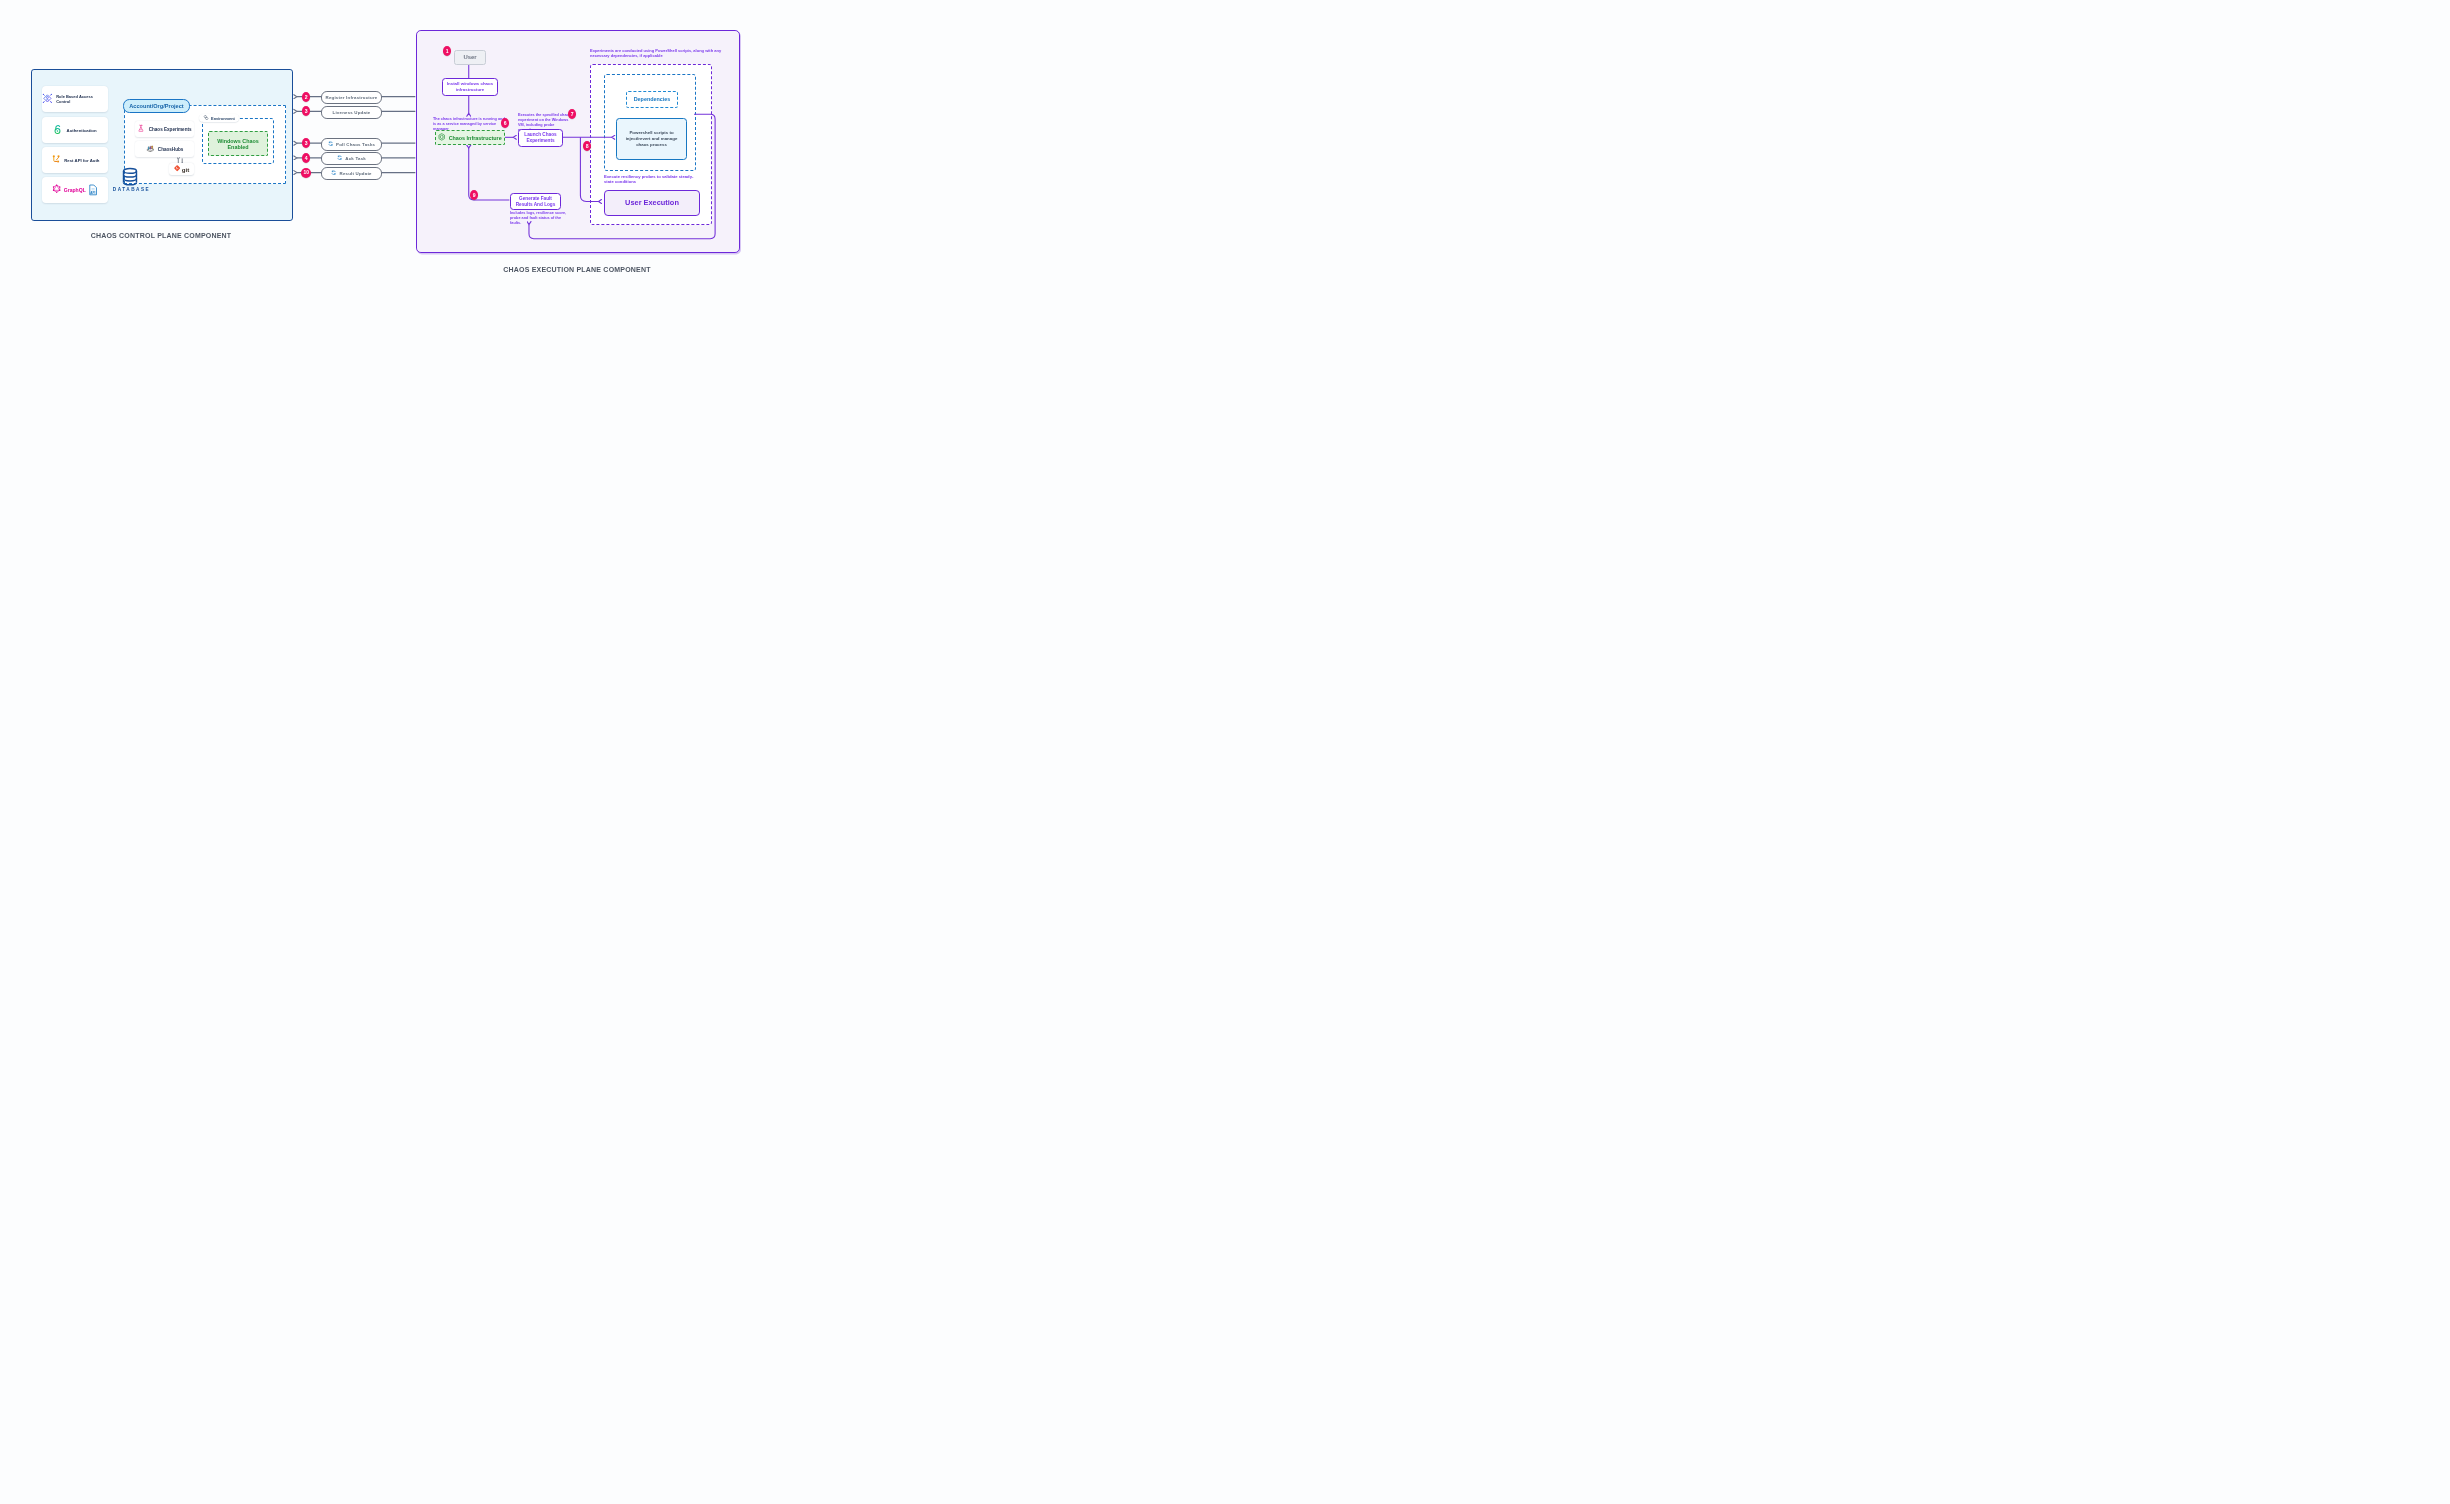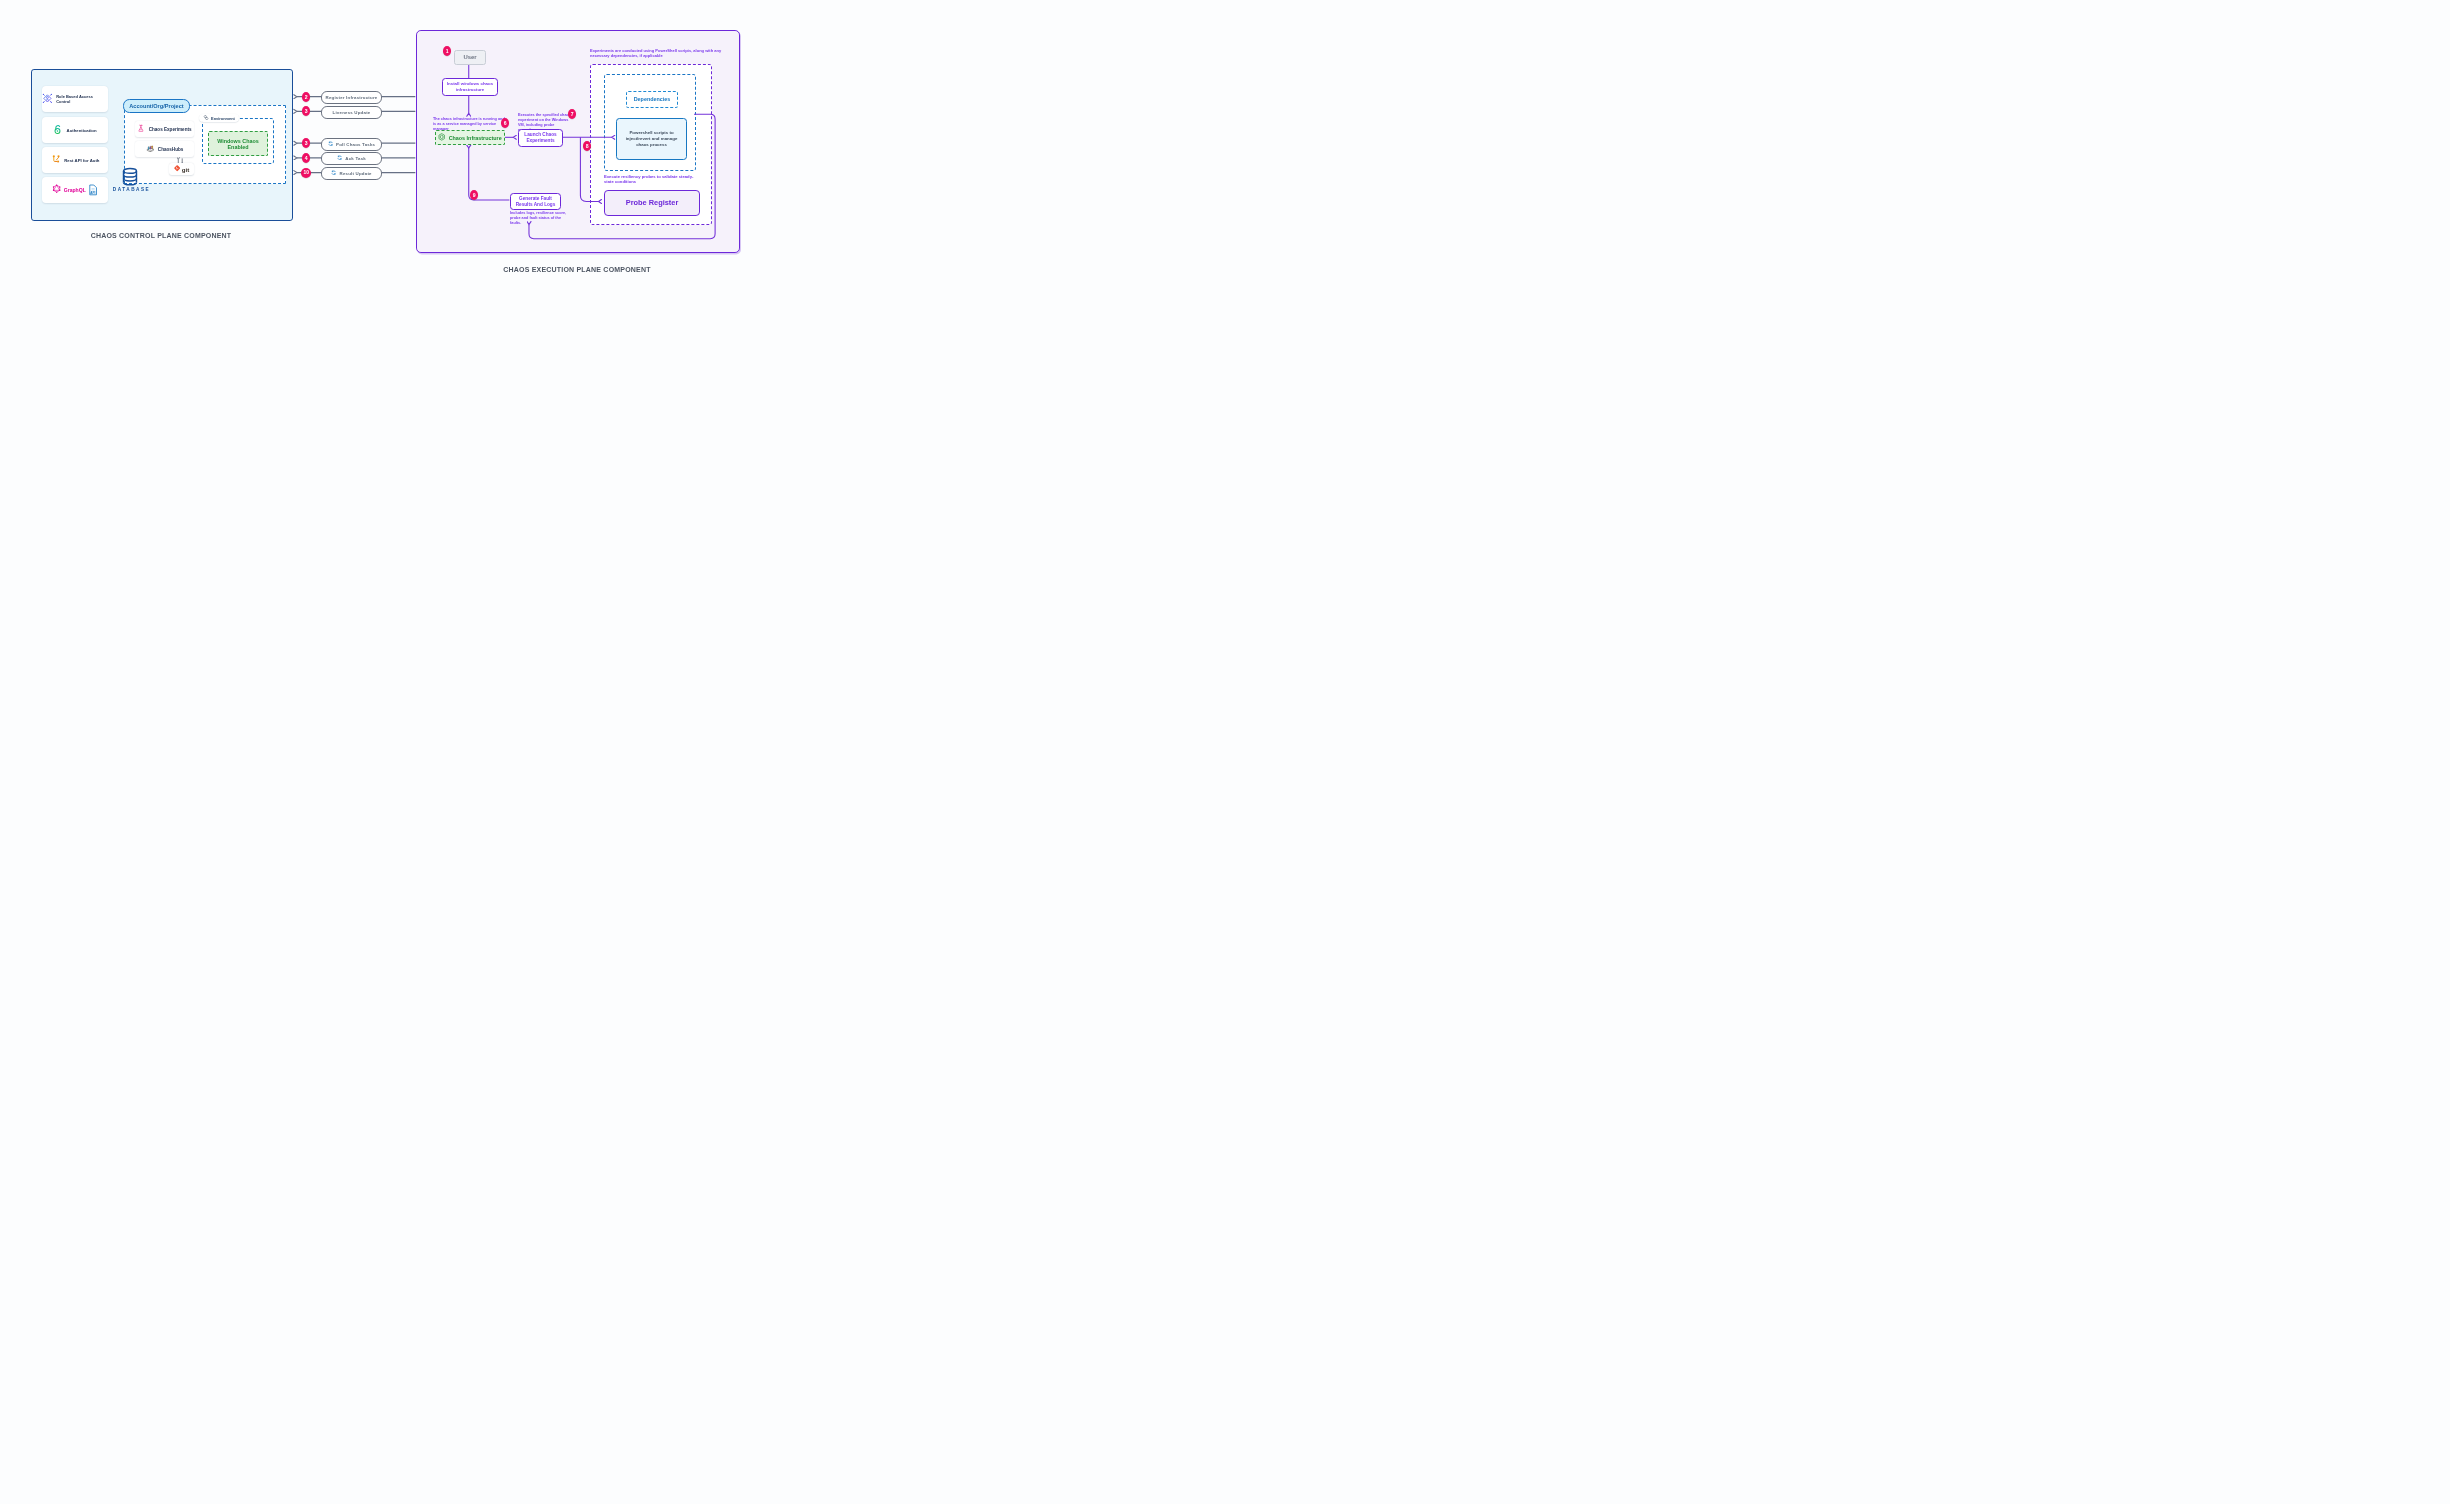--- a/index.html
+++ b/index.html
@@ -356,21 +356,21 @@
     <span>Dependencies</span>
   </div>
 
   <div class="abs ps-box" style="left:616px;top:118px;width:69px;height:40px;">
     <span style="width:59px;">Powershell scripts to inject/revert and manage chaos process</span>
   </div>
 
   <div class="abs note" style="left:604px;top:174px;width:96px;font-size:4.2px;">Execute resiliency probes to validate steady-state conditions</div>
 
   <div class="abs probe-box" style="left:604px;top:190px;width:94px;height:23.5px;">
-    <span>Probe Register</span>
+    <span>User Execution</span>
   </div>
 
   <div class="abs badge" style="left:470px;top:190px;width:8.3px;height:9.8px;">9</div>
   <div class="abs purple-box" style="left:510px;top:193px;width:49px;height:15px;font-size:4.7px;">
     <span style="width:44px;">Generate Fault Results And Logs</span>
   </div>
   <div class="abs note" style="left:510px;top:211px;width:58px;">Includes logs, resilience score, probe and fault status of the faults.</div>
 
   <div class="abs plane-title" style="left:416px;top:266px;width:322px;text-align:center;">CHAOS EXECUTION PLANE COMPONENT</div>
 

